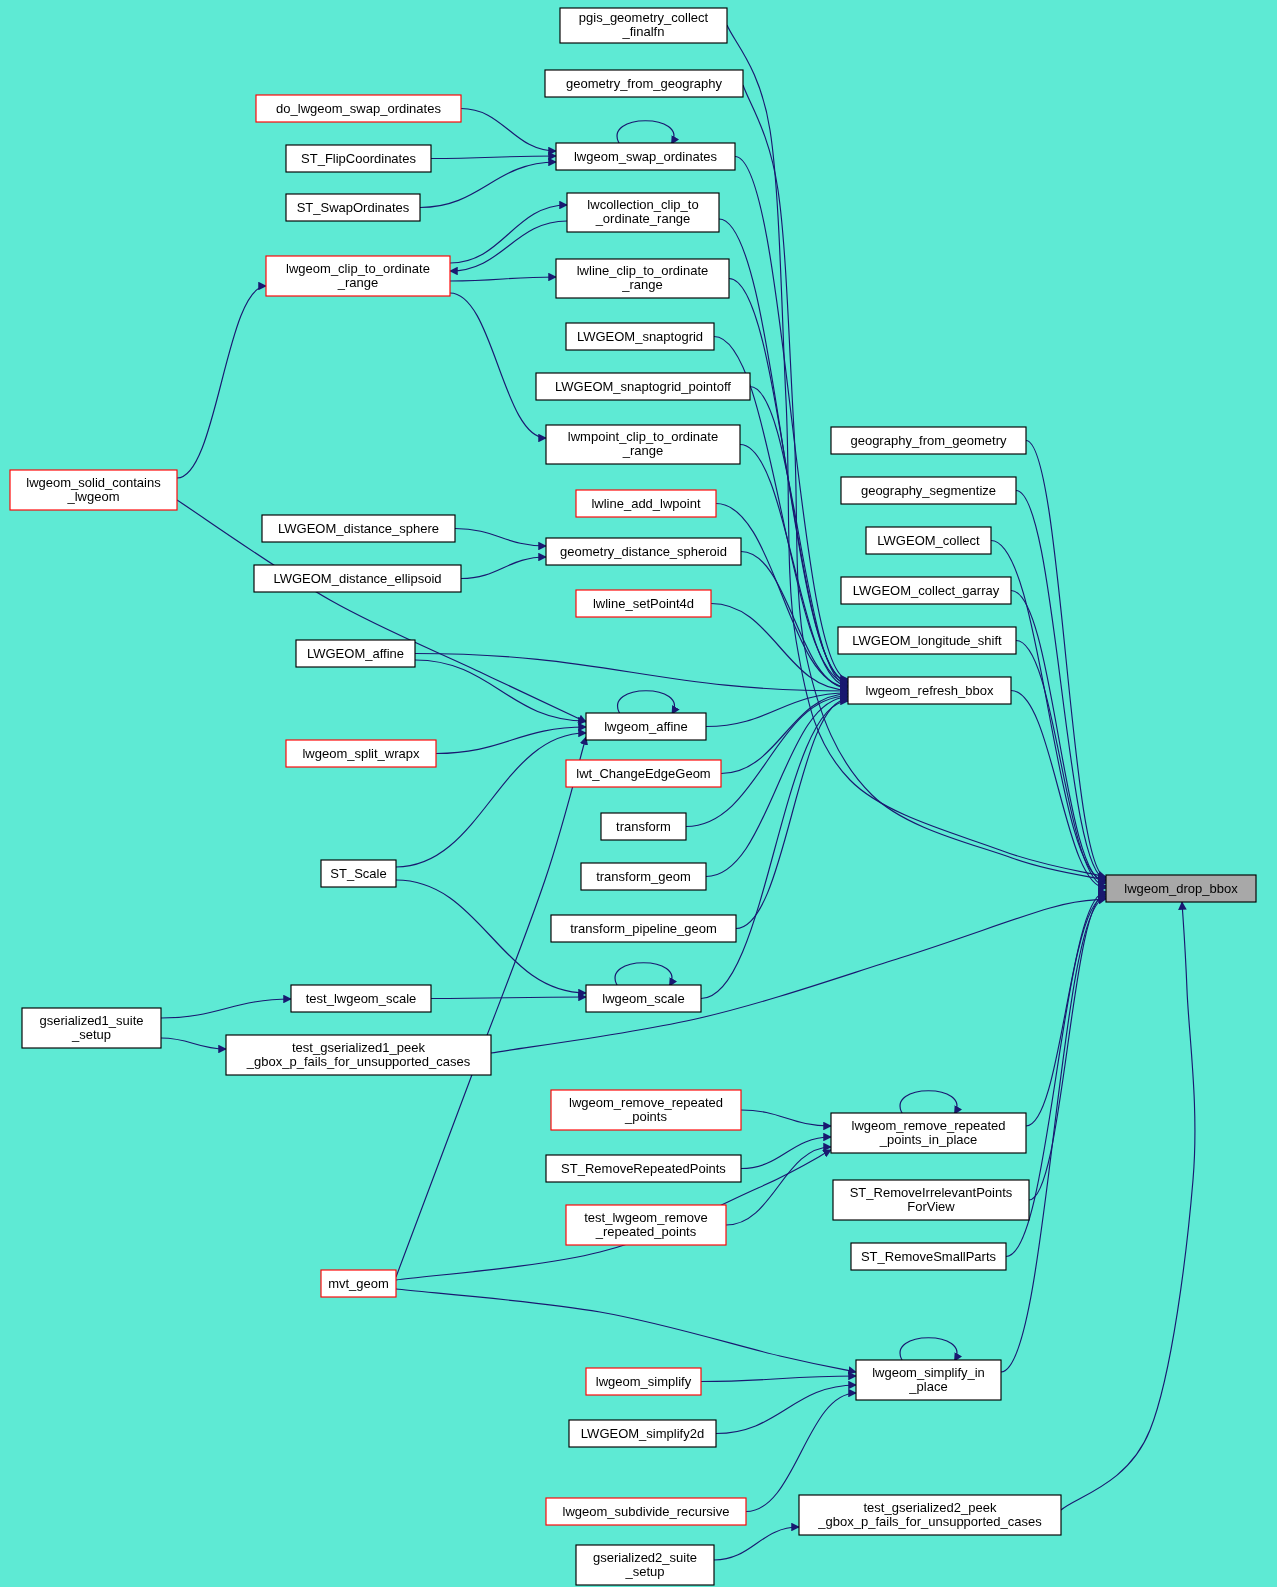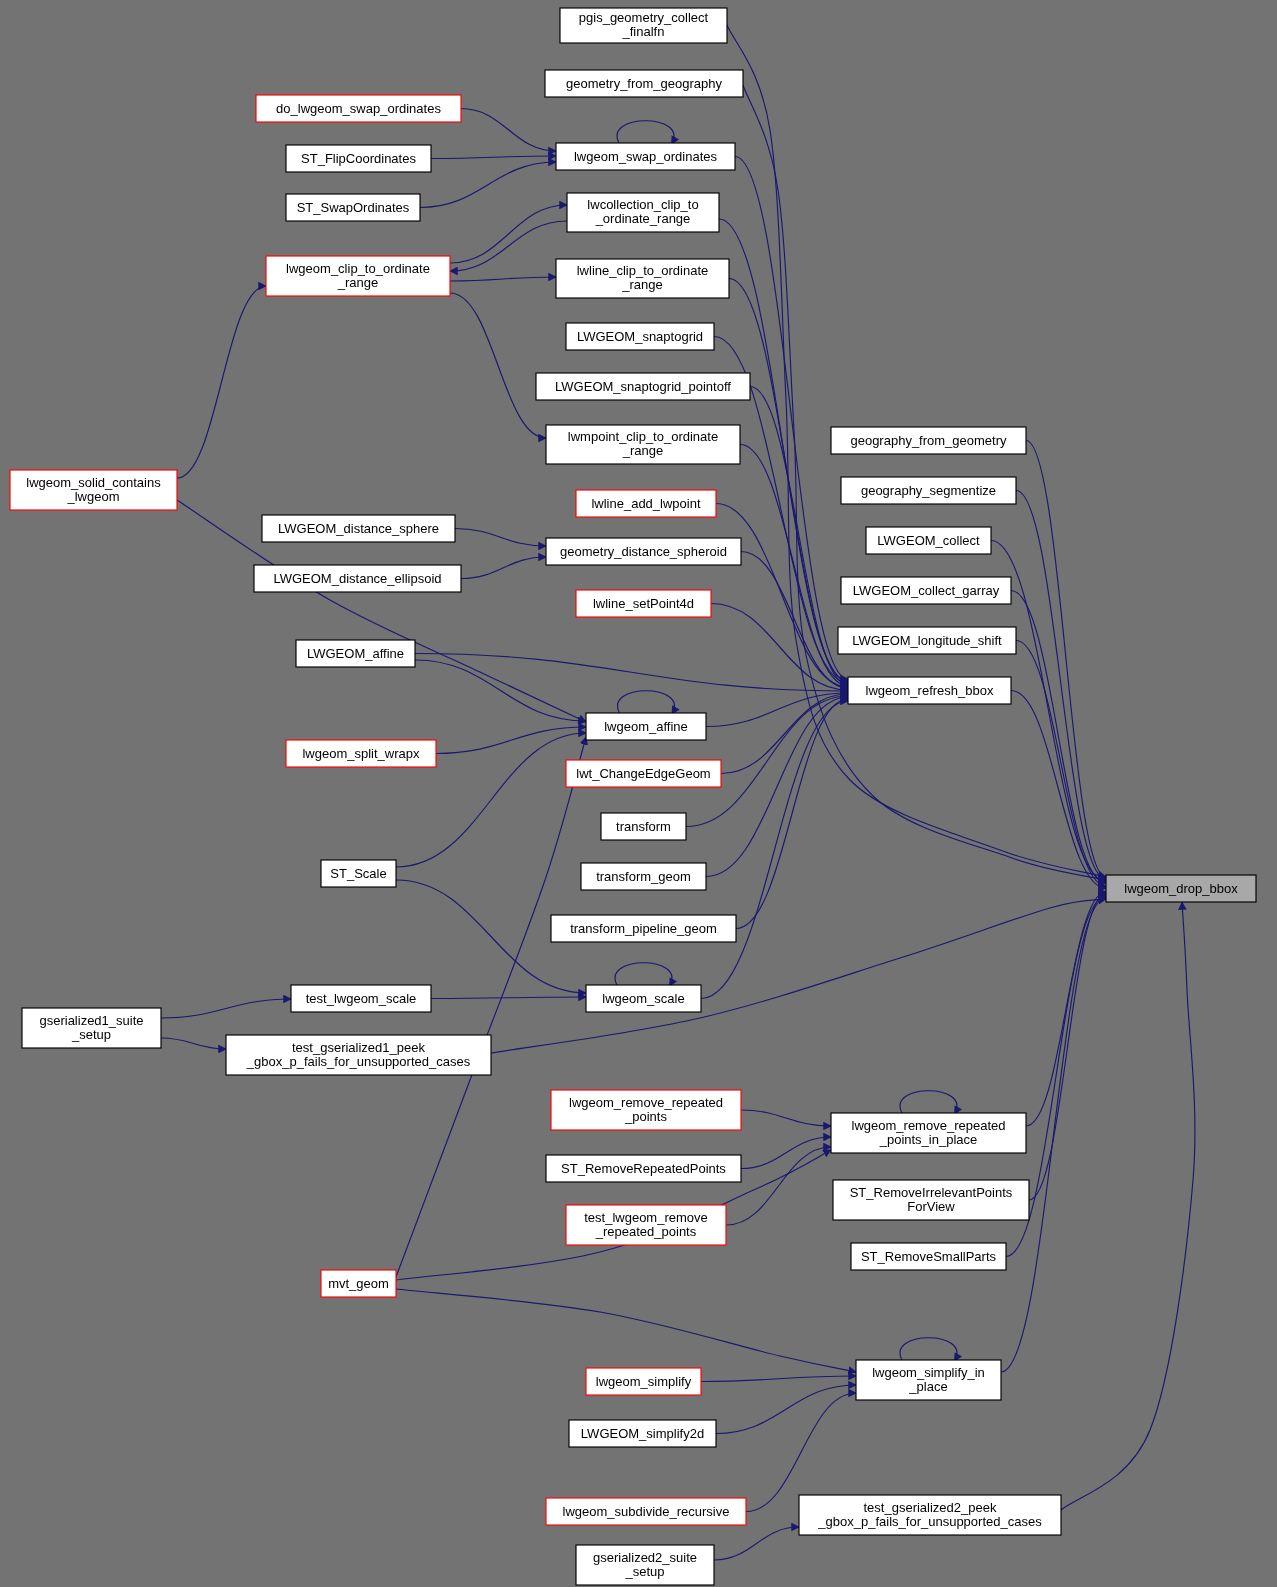--- a/index.html
+++ b/index.html
@@ -1,16 +1,16 @@
 <!DOCTYPE html>
 <html><head>
 <meta charset="utf-8">
 <style>
   html, body { margin:0; padding:0; background:#ffffff; }
-  .graph-wrap { position:relative; width:1277px; height:1587px; background:#737373; }
+  .graph-wrap { position:relative; width:1277px; height:1587px; background:#5eead4; }
   svg { display:block; }
   path.edge { fill:none; stroke-width:1.15px; }
   rect.node-box { stroke-width:1.15px; }
   text.node-label {
     font-family:"Liberation Sans","DejaVu Sans",sans-serif;
     font-size:13px;
     text-anchor:middle;
   }
   g.node { cursor:pointer; }
 </style>

